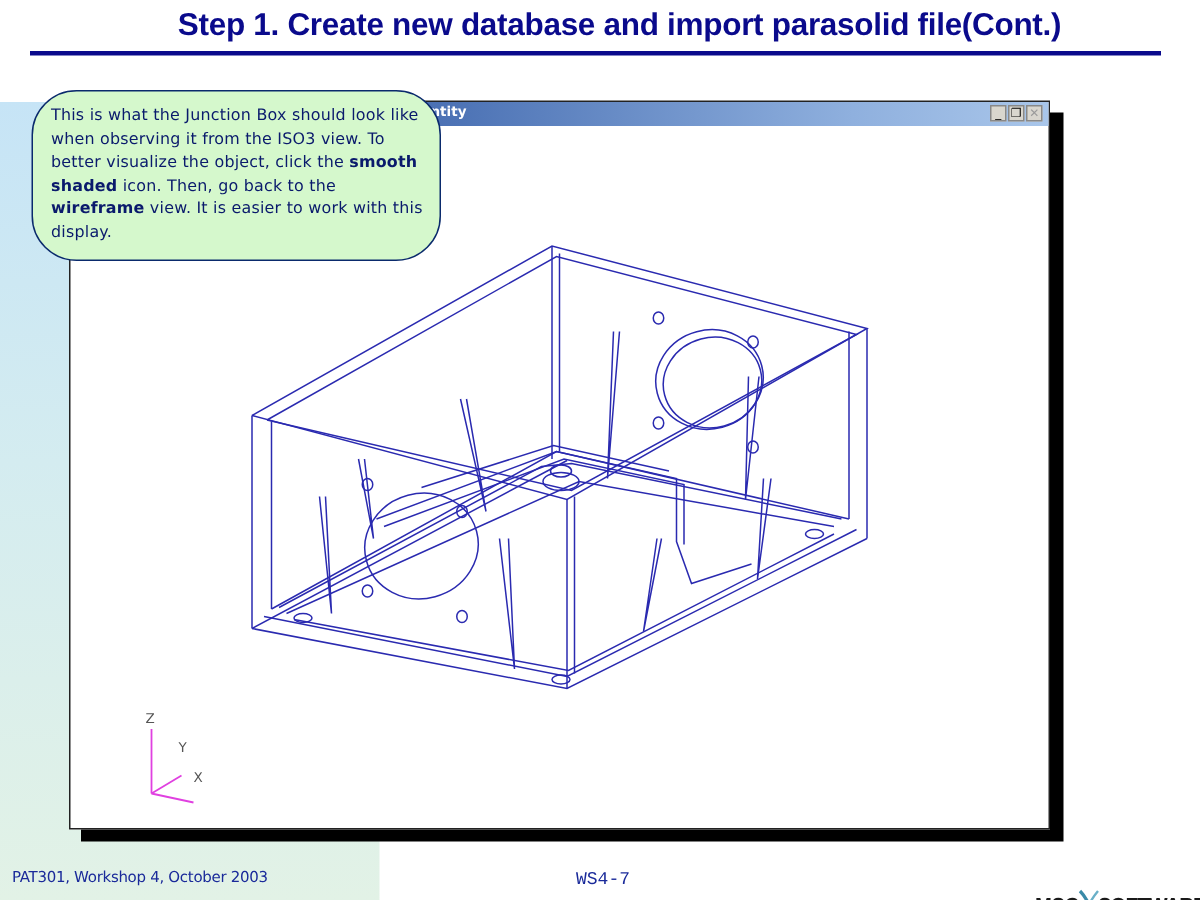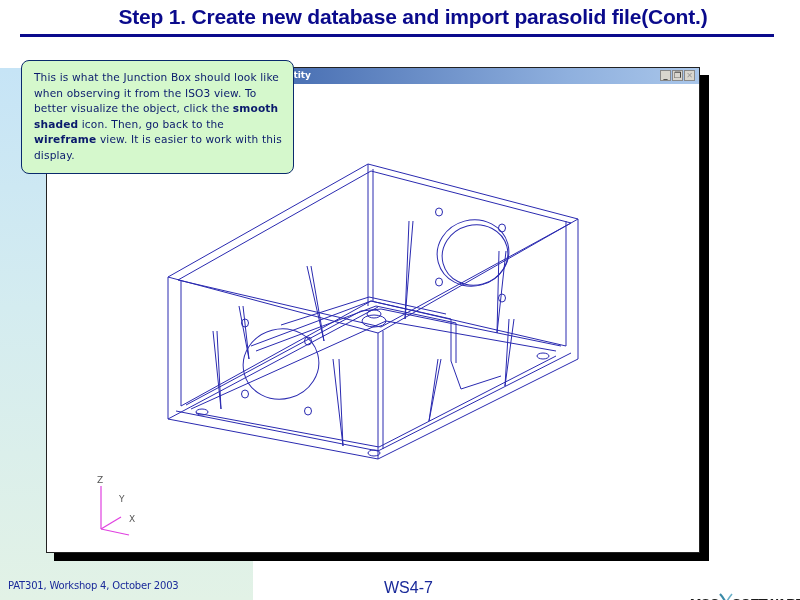--- a/index.html
+++ b/index.html
@@ -43,34 +43,34 @@
       font-size: 8px; line-height: 9px; text-align: center; color: #000;
       font-family: "DejaVu Sans", sans-serif;
     }
     .win-btn.close { color: #9a9a9a; }
 
     .viewport { position: absolute; left: 0; top: 16px; right: 0; bottom: 0; }
     .viewport svg { position: absolute; left: 0; top: 0; }
 
     .callout {
       position: absolute; left: 21px; top: 60px; width: 273px; height: 114px;
-      background: #d5f8cc; border: 1px solid #0a2a6c; border-radius: 8px;
+      background: #d5f8cc; border: 1px solid #0a2a6c; border-radius: 30px;
       padding: 9px 10px 0 12px;
       font-family: "DejaVu Sans", sans-serif; font-size: 10.6px; line-height: 15.6px;
       color: #0a1a6c; letter-spacing: 0.15px;
     }
     .callout b { font-weight: bold; }
 
     .footer-left {
       position: absolute; left: 8px; top: 580px; font-size: 10px; color: #1a2a9a;
       font-family: "DejaVu Sans", sans-serif; letter-spacing: -0.2px;
     }
     .footer-center {
-      position: absolute; left: 384px; top: 579px; font-size: 16px; color: #1a2a9a;
-      font-family: Liberation Sans, sans-serif;
+      position: absolute; left: 384px; top: 579px; font-size: 12px; color: #1a2a9a;
+      font-family: Liberation Mono, monospace;
       text-align: center;
     }
     .logo { position: absolute; left: 688px; top: 592px; width: 104px; height: 26px; }
     .logo-msc {
       position: absolute; left: 2px; top: 4px; font-size: 13.5px; font-weight: bold;
       color: #1a1a1a; font-family: "Liberation Sans", sans-serif; letter-spacing: -0.3px;
     }
     .logo-sw {
       position: absolute; left: 44px; top: 4px; font-size: 13.5px; font-weight: bold;
       color: #1a1a1a; font-family: "Liberation Sans", sans-serif; letter-spacing: -0.6px;

